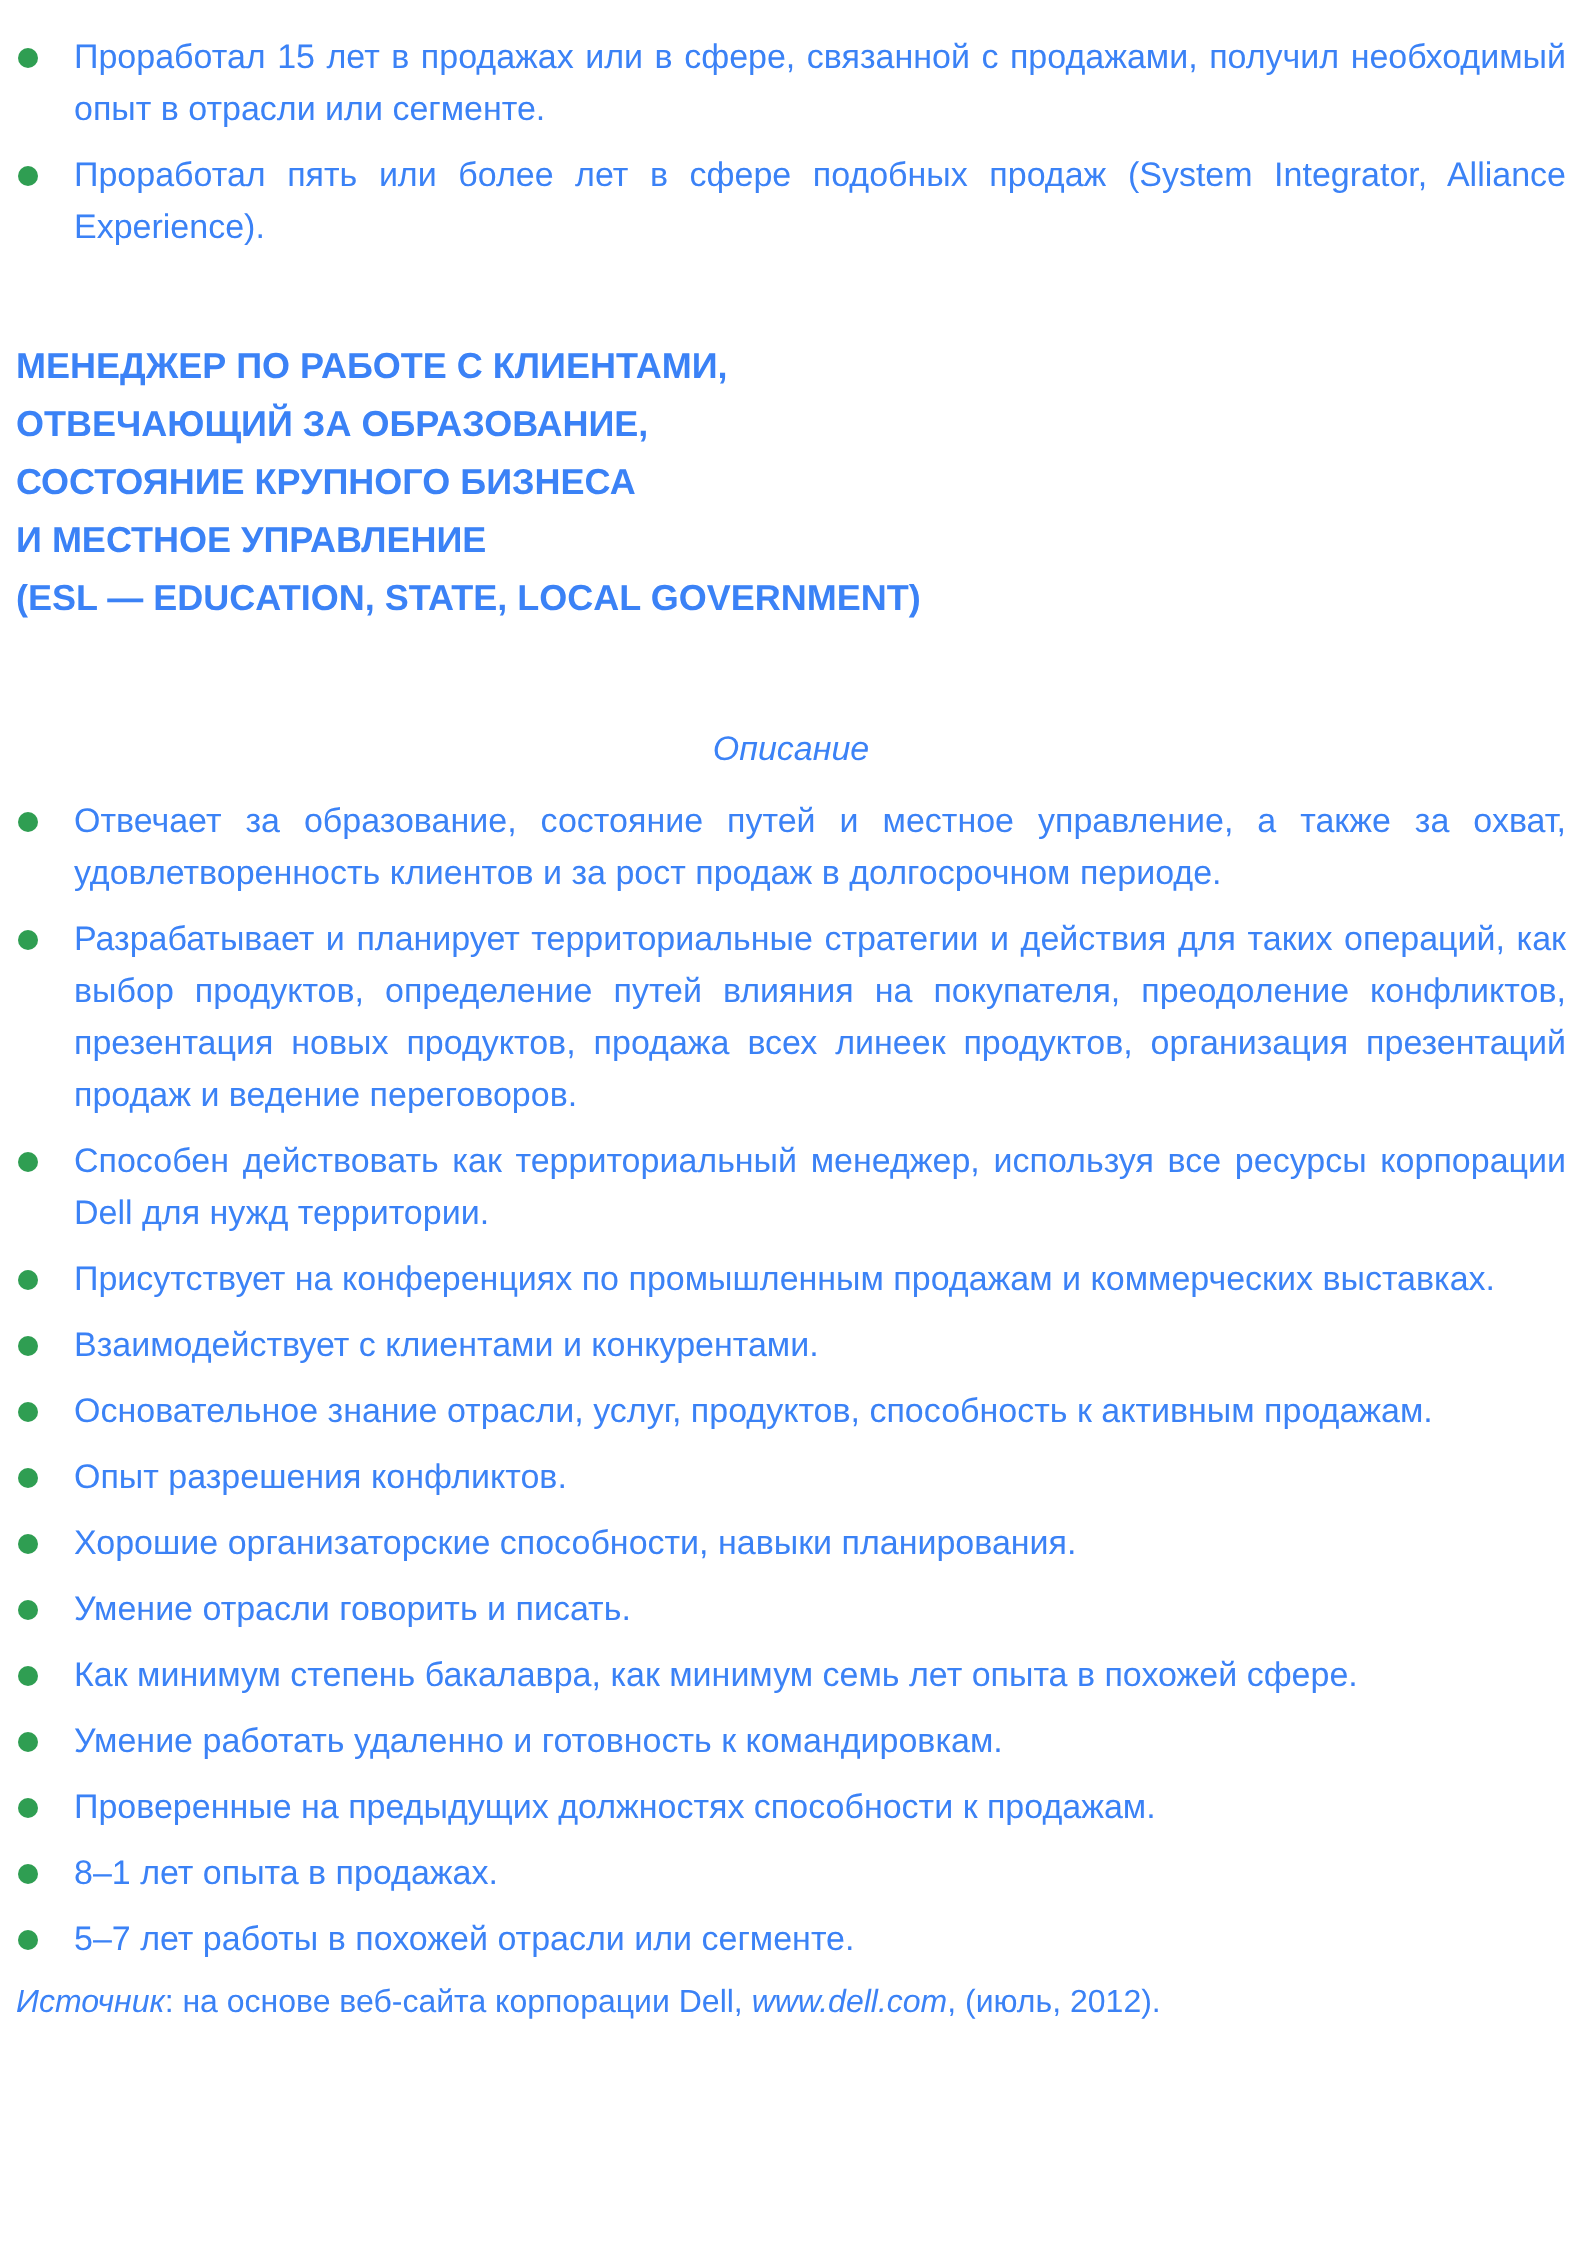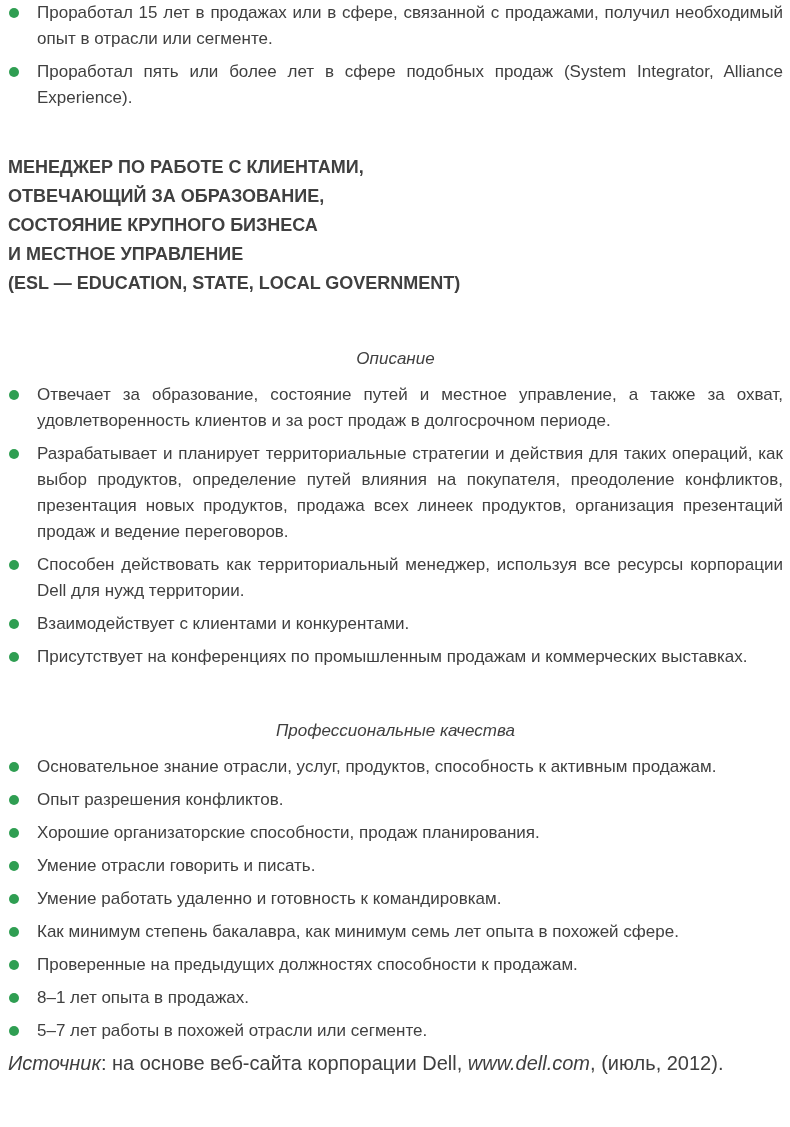--- a/index.html
+++ b/index.html
@@ -4,24 +4,24 @@
 <style>
   html, body {
     margin: 0;
     padding: 0;
     background: #ffffff;
   }
   .page {
     width: 790px;
     height: 1127px;
     box-sizing: border-box;
-    padding: 0 7px 0 8px;
+    padding: 16px 7px 0 8px;
     background: #ffffff;
     font-family: "Liberation Sans", sans-serif;
-    color: #404040;
+    color: #3b82f6;
     overflow: hidden;
   }
   .bullet-list {
     margin: 0;
     padding: 0;
   }
   .li {
     display: flex;
     align-items: flex-start;
     margin: 0 0 7px 0;
@@ -54,21 +54,21 @@
     line-height: 26px;
     font-style: italic;
     margin: 48px 0 10px 0;
     text-align: center;
   }
   .section-label.qualities {
     margin-top: 48px;
   }
   .source {
     margin: 4px 0 0 0;
-    font-size: 20px;
+    font-size: 16px;
     line-height: 24px;
   }
   .italic {
     font-style: italic;
   }
 </style>
 </head>
 <body>
 
 <div class="page">
@@ -102,54 +102,53 @@
     <div class="li">
       <span class="dot" style="background: rgb(47, 158, 82);"></span>
       <span class="li-text">Разрабатывает и планирует территориальные стратегии и действия для таких операций, как выбор продуктов, определение путей влияния на покупателя, преодоление конфликтов, презентация новых продуктов, продажа всех линеек продуктов, организация презентаций продаж и ведение переговоров.</span>
     </div>
     <div class="li">
       <span class="dot" style="background: rgb(47, 158, 82);"></span>
       <span class="li-text">Способен действовать как территориальный менеджер, используя все ресурсы корпорации Dell для нужд территории.</span>
     </div>
     <div class="li">
       <span class="dot" style="background: rgb(47, 158, 82);"></span>
-      <span class="li-text">Взаимодействует с клиентами и конкурентами.</span>
+      <span class="li-text">Присутствует на конференциях по промышленным продажам и коммерческих выставках.</span>
     </div>
     <div class="li">
       <span class="dot" style="background: rgb(47, 158, 82);"></span>
-      <span class="li-text">Присутствует на конференциях по промышленным продажам и коммерческих выставках.</span>
+      <span class="li-text">Взаимодействует с клиентами и конкурентами.</span>
     </div>
   </div>
 
-  <div class="section-label qualities">Профессиональные качества</div>
 
   <div class="bullet-list">
     <div class="li">
       <span class="dot" style="background: rgb(47, 158, 82);"></span>
       <span class="li-text">Основательное знание отрасли, услуг, продуктов, способность к активным продажам.</span>
     </div>
     <div class="li">
       <span class="dot" style="background: rgb(47, 158, 82);"></span>
       <span class="li-text">Опыт разрешения конфликтов.</span>
     </div>
     <div class="li">
       <span class="dot" style="background: rgb(47, 158, 82);"></span>
-      <span class="li-text">Хорошие организаторские способности, продаж планирования.</span>
+      <span class="li-text">Хорошие организаторские способности, навыки планирования.</span>
     </div>
     <div class="li">
       <span class="dot" style="background: rgb(47, 158, 82);"></span>
       <span class="li-text">Умение отрасли говорить и писать.</span>
     </div>
     <div class="li">
       <span class="dot" style="background: rgb(47, 158, 82);"></span>
-      <span class="li-text">Умение работать удаленно и готовность к командировкам.</span>
+      <span class="li-text">Как минимум степень бакалавра, как минимум семь лет опыта в похожей сфере.</span>
     </div>
     <div class="li">
       <span class="dot" style="background: rgb(47, 158, 82);"></span>
-      <span class="li-text">Как минимум степень бакалавра, как минимум семь лет опыта в похожей сфере.</span>
+      <span class="li-text">Умение работать удаленно и готовность к командировкам.</span>
     </div>
     <div class="li">
       <span class="dot" style="background: rgb(47, 158, 82);"></span>
       <span class="li-text">Проверенные на предыдущих должностях способности к продажам.</span>
     </div>
     <div class="li">
       <span class="dot" style="background: rgb(47, 158, 82);"></span>
       <span class="li-text">8–1 лет опыта в продажах.</span>
     </div>
     <div class="li">

